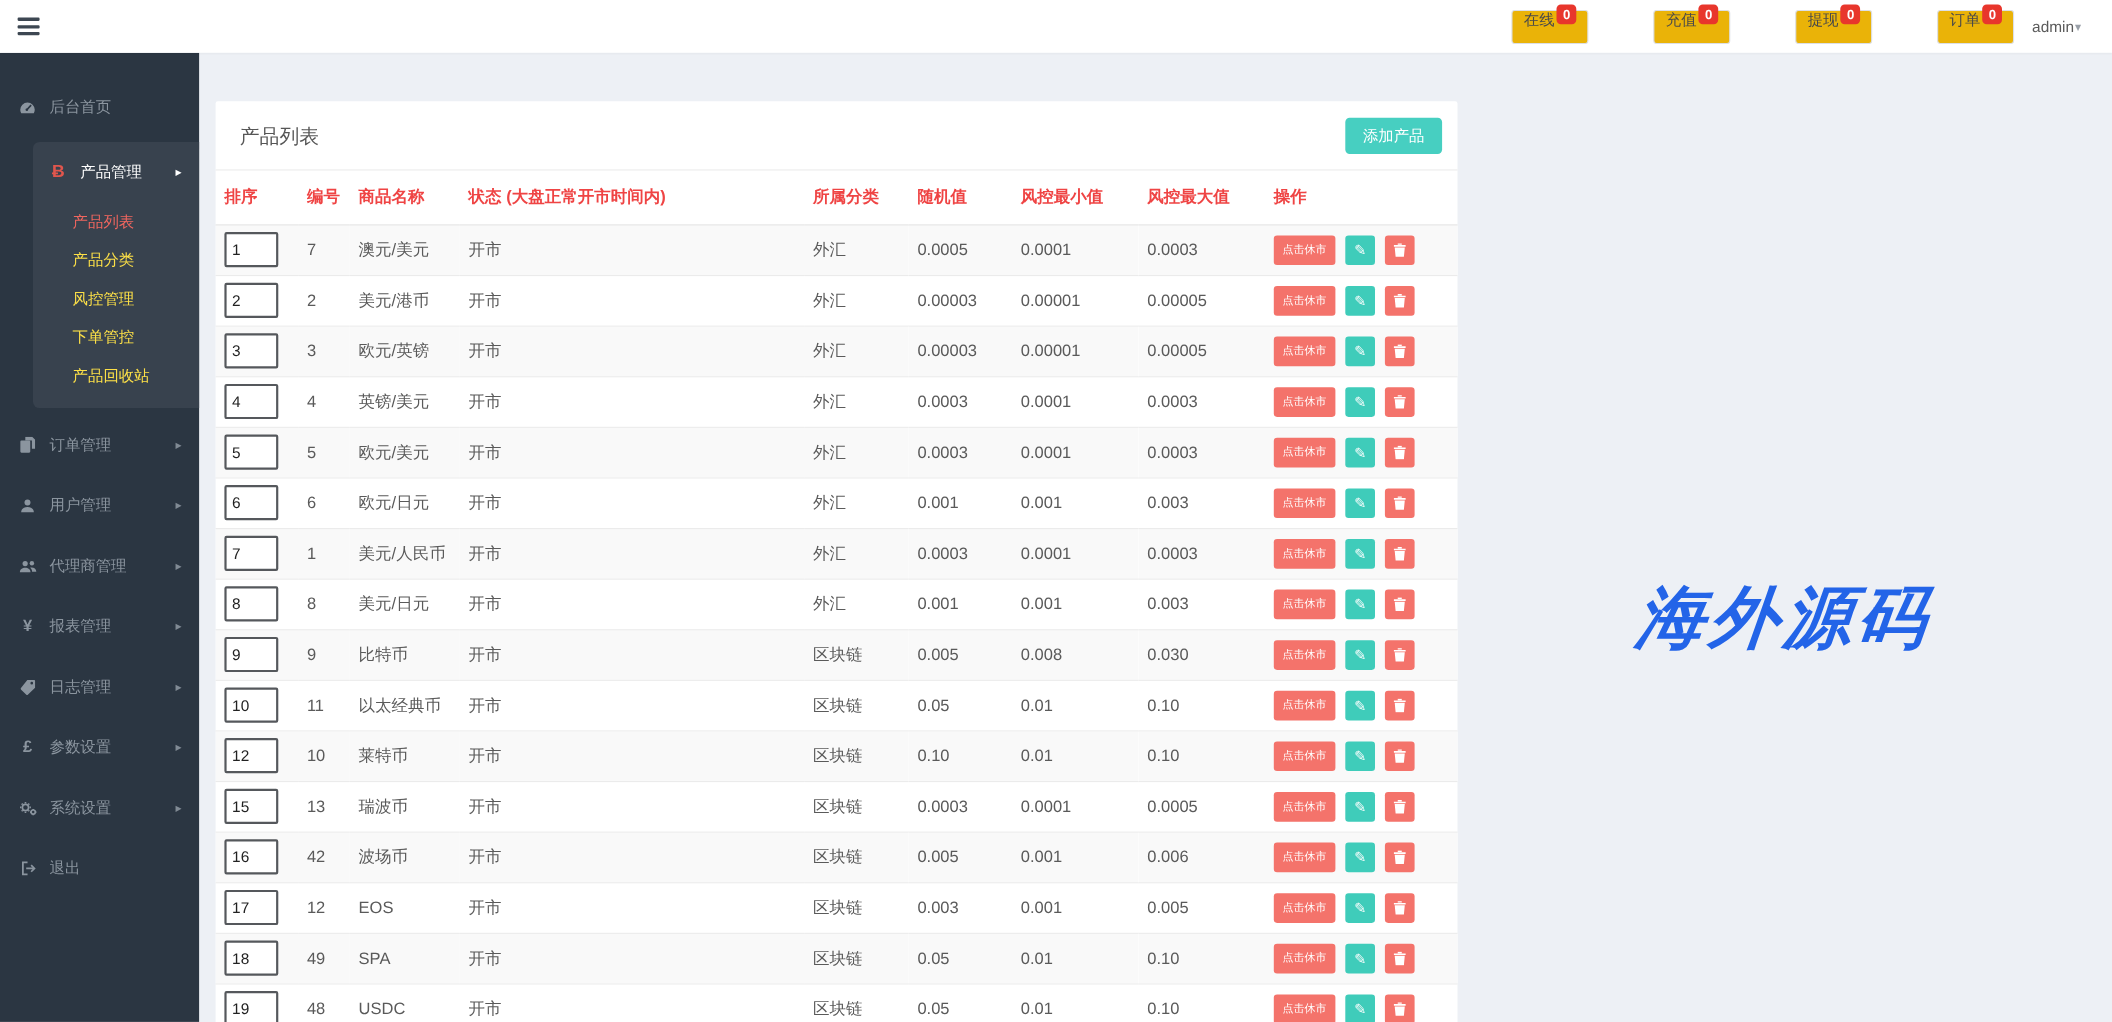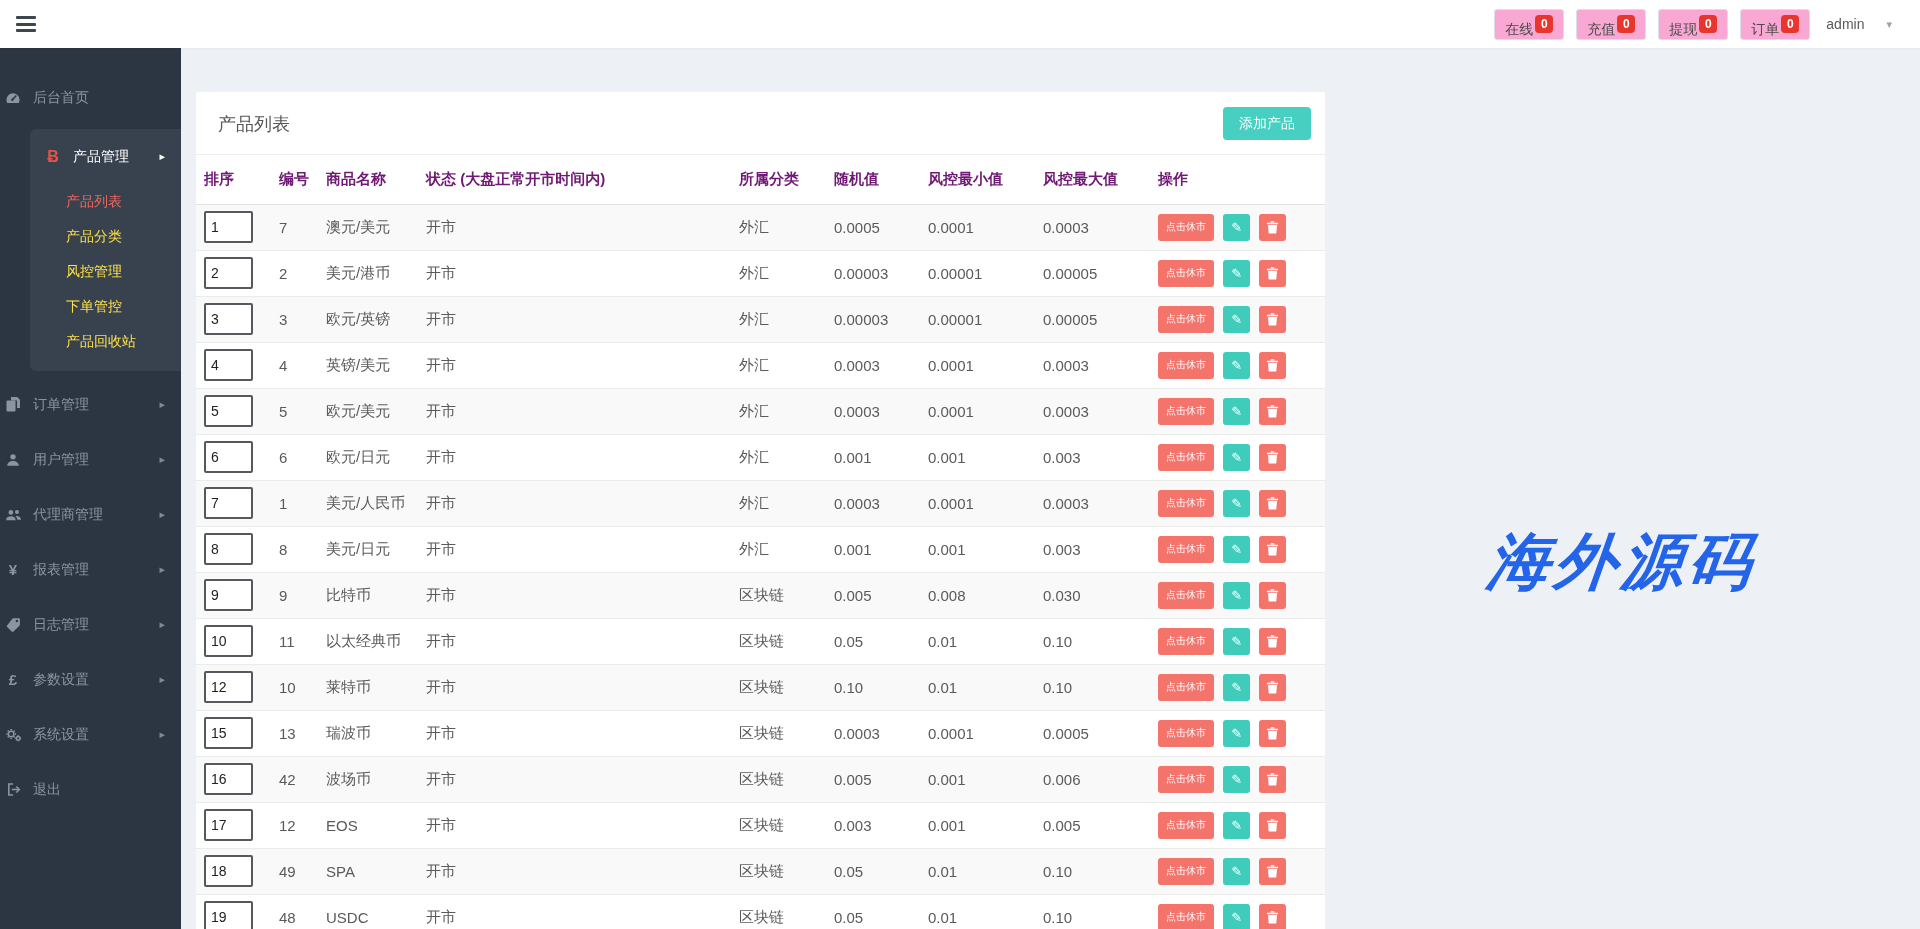--- a/index.html
+++ b/index.html
@@ -7,33 +7,33 @@
     font-family:"Liberation Sans","DejaVu Sans",sans-serif; background:#edf0f5; }
 
   
   .topbar { position:absolute; left:0; top:0; width:1920px; height:48px; background:#fff;
     display:flex; align-items:center; justify-content:space-between; z-index:20;
     box-shadow:0 1px 2px rgba(0,0,0,.04); }
   .hamburger { margin-left:16px; width:22px; height:16px; display:flex; flex-direction:column;
     justify-content:space-between; cursor:pointer; }
   .hamburger span { display:block; width:20px; height:3px; background:#3d4752; border-radius:1px; }
   .topbar-right { display:flex; align-items:center; gap:12px; margin-right:24px; }
-  .stat-btn { background:#f9a8d4; border:1px solid #dcdfe6; border-radius:3px; height:31px;
-    padding:0 10px; font-size:14px; color:#4a4a4a; display:flex; align-items:flex-end; cursor:pointer; }
+  .stat-btn { background:#eab308; border:1px solid #dcdfe6; border-radius:3px; height:31px;
+    padding:0 10px; font-size:14px; color:#4a4a4a; display:flex; align-items:flex-start; cursor:pointer;margin-left:47px; }
   .badge { display:inline-block; min-width:18px; height:18px; line-height:18px; text-align:center;
     background:#e8362c; color:#fff; font-size:12px; font-weight:bold; border-radius:4px;
     margin-left:2px; position:relative; top:-6px; padding:0 2px; }
-  .admin-dd { display:flex; align-items:center; gap:22px; font-size:14px; color:#5a5a5a;
+  .admin-dd { display:flex; align-items:center; gap:1px; font-size:14px; color:#5a5a5a;
     cursor:pointer; padding:0 4px; }
   .admin-dd .caret { color:#9aa0a8; font-size:11px; }
 
   
   .sidebar { position:absolute; left:0; top:48px; width:181px; height:881px; background:#2b3642;
     padding-top:22px; z-index:10; }
-  .side-item { height:55px; display:flex; align-items:center; padding:0 18px 0 4px;
+  .side-item { height:55px; display:flex; align-items:center; padding:0 18px 0 16px;
     color:#8b959f; font-size:14px; cursor:pointer; position:relative; }
   .side-item .ico { width:18px; display:inline-flex; justify-content:center; margin-right:11px;
     color:#8b959f; font-size:15px; }
   .side-item .caret { position:absolute; right:16px; font-size:11px; color:#808a94; }
   .active-panel { margin:4px 0 6px 30px; background:#38424e; border-radius:6px 0 0 6px;
     padding-bottom:12px; }
   .active-panel .side-item { color:#fff; padding-left:14px; }
   .active-panel .side-item .ico { color:#e0564d; font-weight:bold; font-size:16px; }
   .active-panel .side-item .caret { color:#fff; }
   .sub-item { height:35px; display:flex; align-items:center; padding-left:36px; font-size:14px;
@@ -43,21 +43,21 @@
 
   
   .main { position:absolute; left:181px; top:48px; width:1739px; height:881px; overflow:hidden; }
   .card { position:absolute; left:15px; top:44px; width:1129px; background:#fff; border-radius:2px; }
   .card-header { height:63px; position:relative; border-bottom:1px solid #ececec; }
   .card-title { position:absolute; left:22px; top:20px; font-size:18px; color:#565656; }
   .add-btn { position:absolute; right:14px; top:15px; height:33px; padding:0 16px;
     background:#47cfc1; color:#fff; font-size:14px; border:none; border-radius:4px; cursor:pointer; }
 
   table { width:100%; border-collapse:collapse; table-layout:fixed; }
-  th { height:49px; text-align:left; font-size:15px; font-weight:bold; color:#701a75;
+  th { height:49px; text-align:left; font-size:15px; font-weight:bold; color:#ef4444;
     padding:0 8px; border-bottom:1px solid #e2e2e2; white-space:nowrap; overflow:hidden; }
   td { height:46px; font-size:15px; color:#5a5a5a; padding:0 8px; border-bottom:1px solid #ebebeb;
     white-space:nowrap; overflow:hidden; }
   tbody tr:nth-child(odd) { background:#f9f9f9; }
   .sort-input { width:49px; height:32px; border:2px solid #55585c; border-radius:2px;
     font-size:14px; padding:0 5px; color:#222; background:#fff;
     font-family:"Liberation Sans","DejaVu Sans",sans-serif; }
   .ops { white-space:nowrap; }
   .btn-market { background:#f4736b; color:#fff; border:none; border-radius:3px; height:27px;
     padding:0 8px; font-size:10px; cursor:pointer; vertical-align:middle; }

